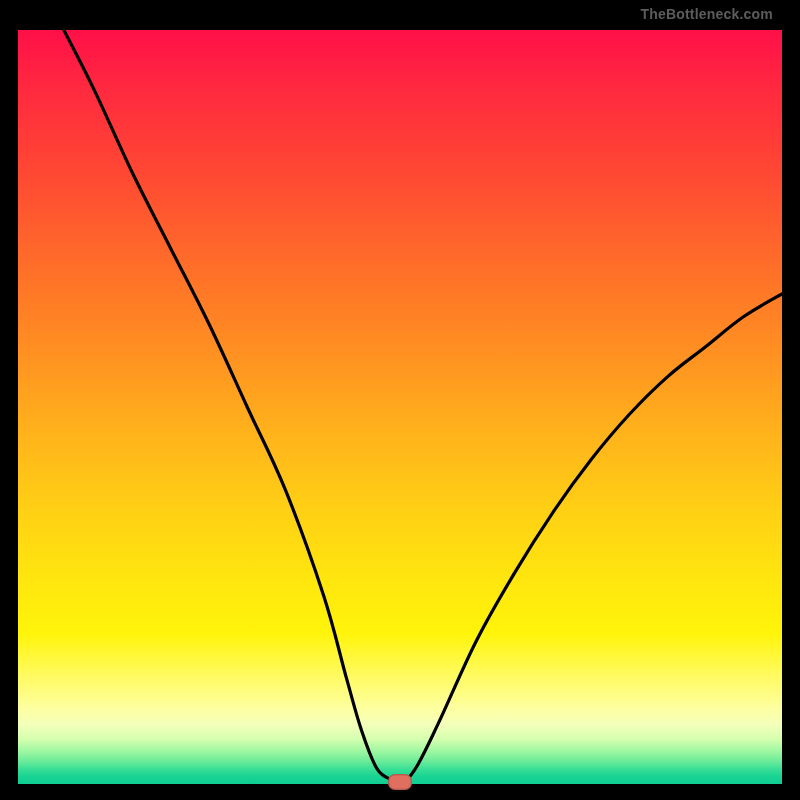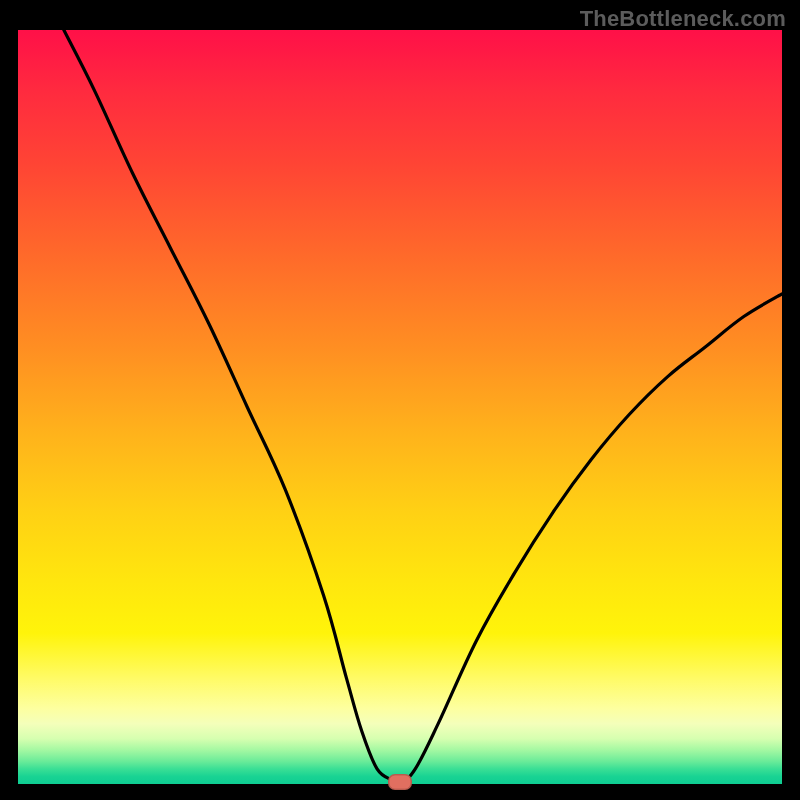--- a/index.html
+++ b/index.html
@@ -13,23 +13,23 @@
   }
   .frame {
     position: relative;
     width: 800px;
     height: 800px;
     background: #000;
   }
   .watermark {
     position: absolute;
     top: 6px;
-    right: 14px;
+    right: 27px;
     color: #5c5c5c;
-    font-size: 22px;
+    font-size: 14px;
     font-weight: 600;
     letter-spacing: 0.2px;
     user-select: none;
     z-index: 5;
   }
   .plot-outer {
     position: absolute;
     left: 18px;
     top: 30px;
     width: 764px;

